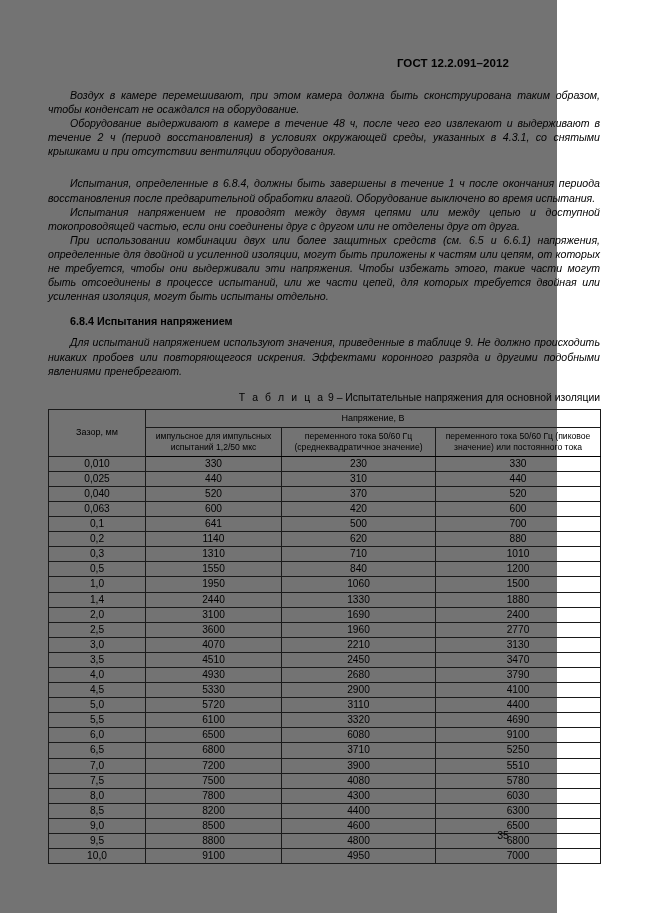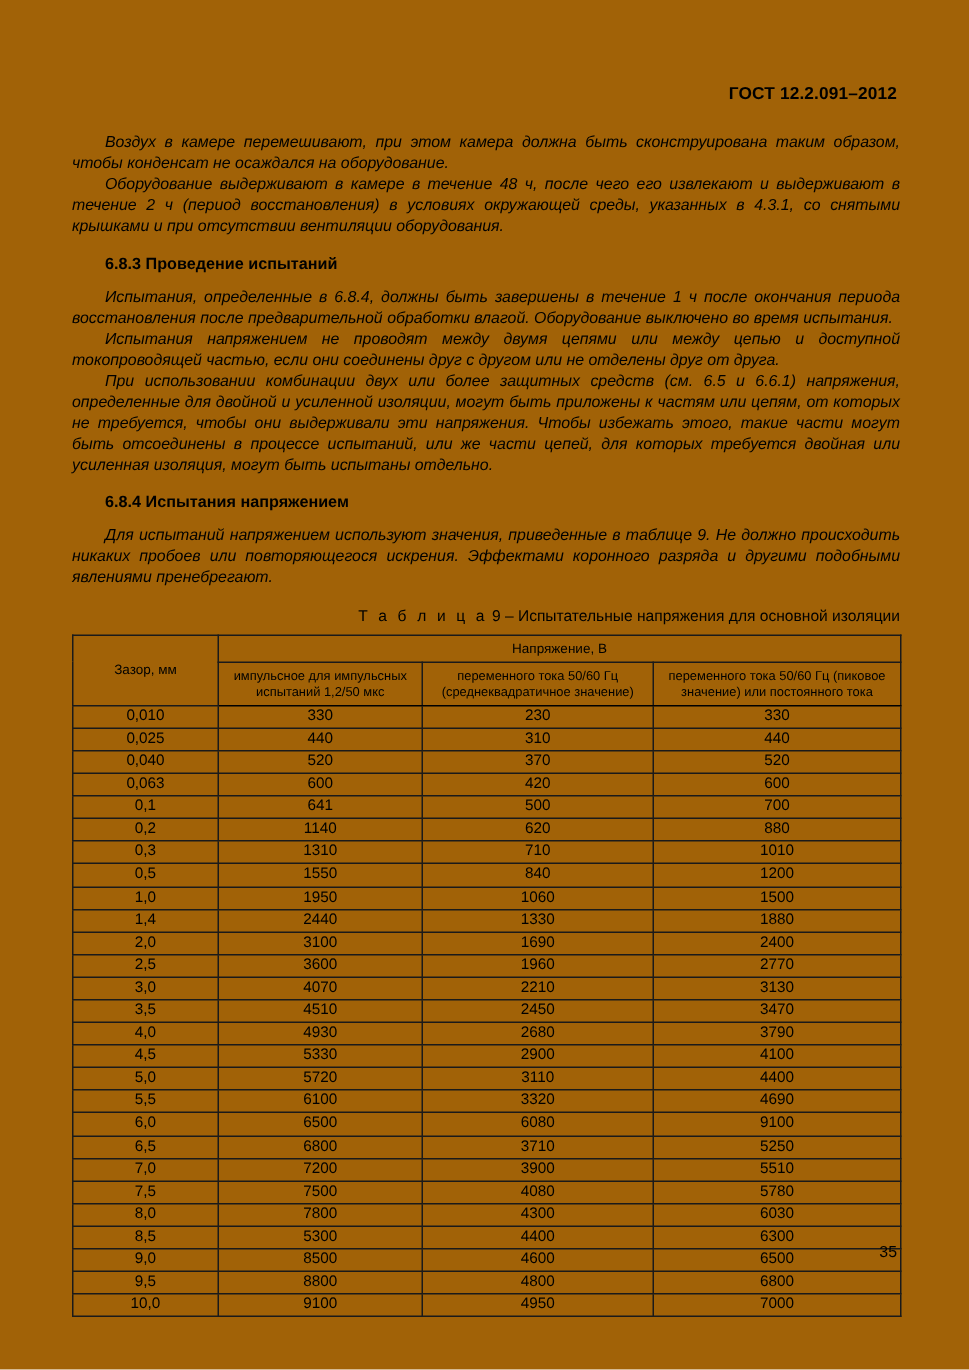--- a/index.html
+++ b/index.html
@@ -13,23 +13,23 @@
     height: 913px;
     position: relative;
     font-family: "Liberation Sans", "DejaVu Sans", sans-serif;
     color: #000000;
     overflow: hidden;
   }
 
   .page {
     position: absolute;
     left: 0; top: 0;
-    width: 646px;
+    width: 557px;
     height: 913px;
-    background: #a16207;
+    background: #737373;
   }
 
   
   .running-header {
     position: absolute;
     top: 57px;
     right: 48px;
     font-size: 11.5px;
     font-weight: bold;
     letter-spacing: 0.1px;
@@ -141,21 +141,20 @@
   <div class="running-header">ГОСТ 12.2.091–2012</div>
 
   <div class="content">
 
     <p class="body-par">Воздух в камере перемешивают, при этом камера должна быть сконструирована таким образом, чтобы конденсат не осаждался на оборудование.</p>
 
     <p class="body-par">Оборудование выдерживают в камере в течение 48 ч, после чего его извлекают и выдерживают в течение 2 ч (период восстановления) в условиях окружающей среды, указанных в 4.3.1, со снятыми крышками и при отсутствии вентиляции оборудования.</p>
 
     <div class="gap-md"></div>
 
-    <h3 class="section-head">6.8.3 Проведение испытаний</h3>
 
     <div class="gap-sm"></div>
 
     <p class="body-par">Испытания, определенные в 6.8.4, должны быть завершены в течение 1 ч после окончания периода восстановления после предварительной обработки влагой. Оборудование выключено во время испытания.</p>
     <p class="body-par">Испытания напряжением не проводят между двумя цепями или между цепью и доступной токопроводящей частью, если они соединены друг с другом или не отделены друг от друга.</p>
     <p class="body-par">При использовании комбинации двух или более защитных средств (см. 6.5 и 6.6.1) напряжения, определенные для двойной и усиленной изоляции, могут быть приложены к частям или цепям, от которых не требуется, чтобы они выдерживали эти напряжения. Чтобы избежать этого, такие части могут быть отсоединены в процессе испытаний, или же части цепей, для которых требуется двойная или усиленная изоляция, могут быть испытаны отдельно.</p>
 
     <div class="gap-md"></div>
 
     <h3 class="section-head">6.8.4 Испытания напряжением</h3>
@@ -324,21 +323,21 @@
             <td>5780</td>
           </tr>
           <tr>
             <td>8,0</td>
             <td>7800</td>
             <td>4300</td>
             <td>6030</td>
           </tr>
           <tr>
             <td>8,5</td>
-            <td>5300</td>
+            <td>8200</td>
             <td>4400</td>
             <td>6300</td>
           </tr>
           <tr>
             <td>9,0</td>
             <td>8500</td>
             <td>4600</td>
             <td>6500</td>
           </tr>
           <tr>

